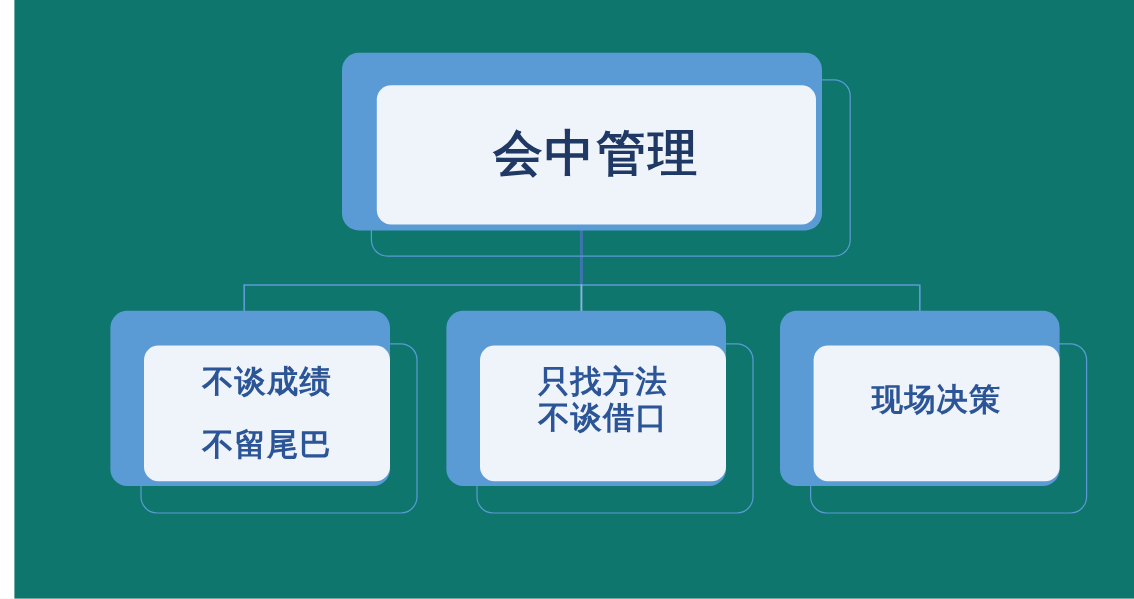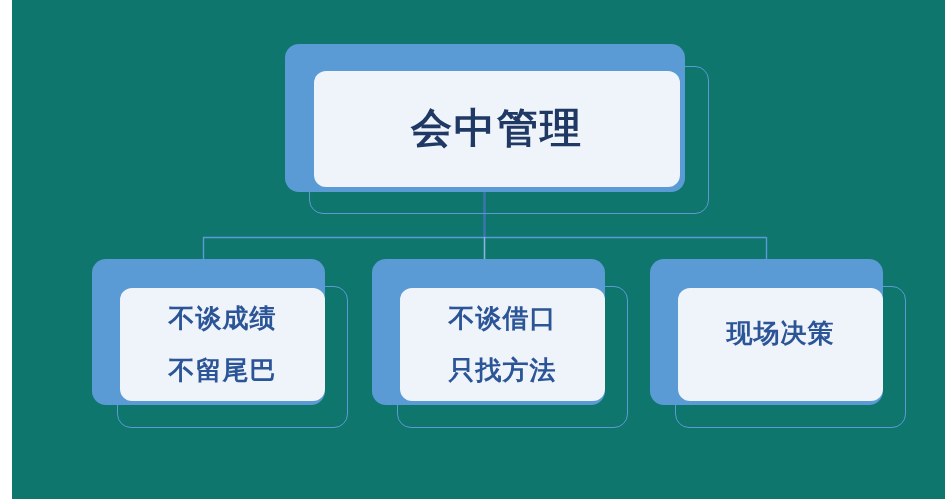--- a/index.html
+++ b/index.html
@@ -123,22 +123,22 @@
     <div class="fill">
       <span class="label line1">不谈成绩</span>
       <span class="label line2">不留尾巴</span>
     </div>
   </div>
 
   <div class="node child" id="child-1">
     <div class="plate"></div>
     <div class="outline"></div>
     <div class="fill">
+      <span class="label line2">只找方法</span>
       <span class="label line1">不谈借口</span>
-      <span class="label line2">只找方法</span>
     </div>
   </div>
 
   <div class="node child" id="child-2">
     <div class="plate"></div>
     <div class="outline"></div>
     <div class="fill">
       <span class="label line1">现场决策</span>
     </div>
   </div>

